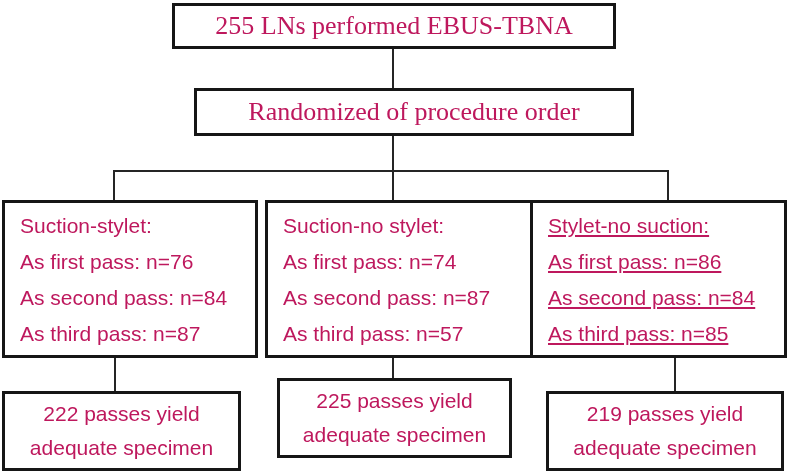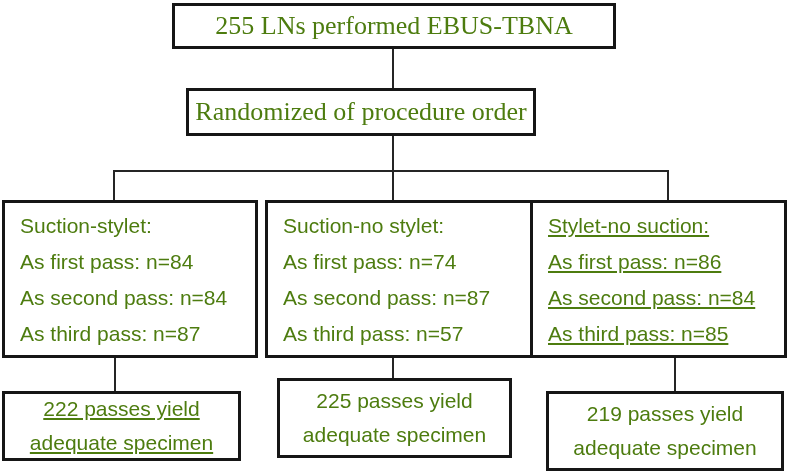--- a/index.html
+++ b/index.html
@@ -12,21 +12,21 @@
     width: 790px;
     height: 475px;
     background: #ffffff;
     overflow: hidden;
   }
   .box {
     position: absolute;
     box-sizing: border-box;
     background: #ffffff;
     border: 3px solid #161616;
-    color: #4d7c0f;
+    color: #be185d;
   }
   .serif-box {
     display: flex;
     align-items: center;
     justify-content: center;
     text-align: center;
     font-family: "Liberation Serif", "DejaVu Serif", serif;
     font-size: 26px;
   }
   .arm-box {
@@ -55,34 +55,34 @@
 <body>
 
 <div class="canvas">
 
   <div class="box serif-box" style="left:172px; top:3px; width:444px; height:46px;">
     <span>255 LNs performed EBUS-TBNA</span>
   </div>
 
   <div class="line" style="left:392px; top:49px; width:2px; height:39px;"></div>
 
-  <div class="box serif-box" style="left:186px; top:88px; width:350px; height:48px;">
+  <div class="box serif-box" style="left:194px; top:88px; width:440px; height:48px;">
     <span>Randomized of procedure order</span>
   </div>
 
   <div class="line" style="left:392px; top:136px; width:2px; height:64px;"></div>
 
   <div class="line" style="left:113px; top:170px; width:556px; height:2px;"></div>
 
   <div class="line" style="left:113px; top:170px; width:2px; height:31px;"></div>
   <div class="line" style="left:667px; top:170px; width:2px; height:31px;"></div>
 
   <div class="box arm-box" style="left:2px; top:200px; width:256px; height:158px;">
     <div class="arm-line">Suction-stylet:</div>
-    <div class="arm-line">As first pass: n=84</div>
+    <div class="arm-line">As first pass: n=76</div>
     <div class="arm-line">As second pass: n=84</div>
     <div class="arm-line">As third pass: n=87</div>
   </div>
 
   <div class="box arm-box" style="left:265px; top:200px; width:291px; height:158px;">
     <div class="arm-line">Suction-no stylet:</div>
     <div class="arm-line">As first pass: n=74</div>
     <div class="arm-line">As second pass: n=87</div>
     <div class="arm-line">As third pass: n=57</div>
   </div>
@@ -91,21 +91,21 @@
     <div class="arm-line">Stylet-no suction:</div>
     <div class="arm-line">As first pass: n=86</div>
     <div class="arm-line">As second pass: n=84</div>
     <div class="arm-line">As third pass: n=85</div>
   </div>
 
   <div class="line" style="left:114px; top:358px; width:2px; height:33px;"></div>
   <div class="line" style="left:392px; top:358px; width:2px; height:33px;"></div>
   <div class="line" style="left:674px; top:358px; width:2px; height:33px;"></div>
 
-  <div class="box outcome-box" style="left:2px; top:391px; width:239px; height:70px;text-decoration:underline;">
+  <div class="box outcome-box" style="left:2px; top:391px; width:239px; height:80px;">
     <div>222 passes yield</div>
     <div>adequate specimen</div>
   </div>
 
   <div class="box outcome-box" style="left:277px; top:378px; width:235px; height:80px;">
     <div>225 passes yield</div>
     <div>adequate specimen</div>
   </div>
 
   <div class="box outcome-box" style="left:546px; top:391px; width:238px; height:80px;">

